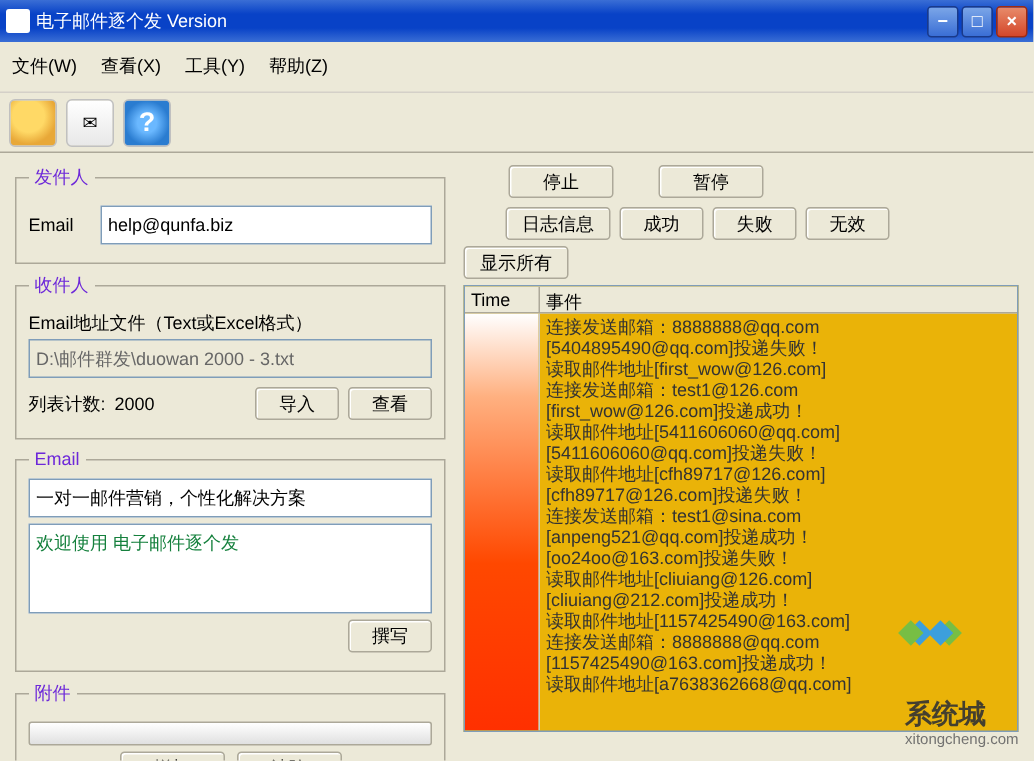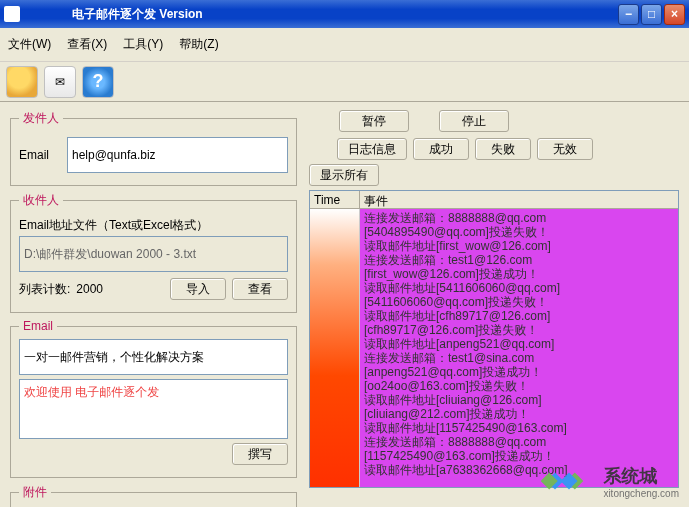--- a/index.html
+++ b/index.html
@@ -1,55 +1,55 @@
 <!DOCTYPE html>
 <html><head>
 <meta charset="utf-8">
 <style>
 * { box-sizing: border-box; margin: 0; padding: 0; font-family: "SimSun", "宋体", Arial, sans-serif; font-size: 12px; }
 body { background: #ece9d8; width: 689px; height: 507px; overflow: hidden; position: relative; }
 .titlebar { background: linear-gradient(to bottom, #3a6ed5, #0842c7, #0842c7, #3a6ed5); height: 28px; display: flex; align-items: center; padding: 0 4px; color: white; }
 .titlebar-icon { width: 16px; height: 16px; background: #fff; border-radius: 2px; margin-right: 4px; display: inline-block; }
-.titlebar-text { flex: 1; font-weight: bold; margin-left: 48px; }
+.titlebar-text { flex: 1; font-weight: normal; }
 .titlebar-btns { display: flex; gap: 2px; }
 .titlebar-btn { width: 21px; height: 21px; background: linear-gradient(to bottom, #7ba6e8, #3a6ed5); border: 1px solid #1a3a8a; border-radius: 3px; color: white; display: flex; align-items: center; justify-content: center; font-weight: bold; cursor: pointer; }
 .titlebar-btn.close { background: linear-gradient(to bottom, #e88b6a, #d4472a); border-color: #a02a10; }
 .menubar { background: #ece9d8; height: 34px; display: flex; align-items: center; padding: 0 4px; gap: 8px; border-bottom: 1px solid #d4d0c8; }
 .menu-item { cursor: pointer; padding: 2px 4px; }
 .toolbar { background: #ece9d8; height: 40px; display: flex; align-items: center; padding: 2px 6px; gap: 6px; border-bottom: 1px solid #aca899; }
 .tool-icon { width: 32px; height: 32px; border: 1px solid #c0c0c0; border-radius: 4px; background: #fff; display: flex; align-items: center; justify-content: center; cursor: pointer; }
 .tool-icon.people { background: radial-gradient(circle at 40% 35%, #ffd966 40%, #e8a838 70%); }
 .tool-icon.doc { background: linear-gradient(to bottom, #fff, #e8e8e8); }
 .tool-icon.help { background: radial-gradient(circle at 50% 50%, #6ab8ff 30%, #2a7cd0 70%); color: white; font-weight: bold; font-size: 18px; }
 .content { display: flex; height: calc(507px - 28px - 20px - 40px); }
 .left-panel { width: 305px; padding: 8px 8px 8px 10px; }
 .right-panel { flex: 1; padding: 8px 10px 8px 4px; }
 fieldset { border: 1px solid #aca899; padding: 6px 8px 8px 8px; margin-bottom: 6px; background: #ece9d8; }
-legend { padding: 0 4px; color: #be185d; }
+legend { padding: 0 4px; color: #6d28d9; }
 .form-row { display: flex; align-items: center; margin: 4px 0; gap: 6px; }
 .form-row label { width: 42px; }
-.text-input { flex: 1; height: 36px; border: 1px solid #7f9db9; background: #fff; padding: 2px 4px; }
+.text-input { flex: 1; height: 26px; border: 1px solid #7f9db9; background: #fff; padding: 2px 4px; }
 .text-input.readonly { background: #ece9d8; color: #666; }
 .btn { height: 22px; min-width: 56px; background: #ece9d8; border: 1px solid #aca899; border-radius: 3px; padding: 0 10px; cursor: pointer; box-shadow: inset 1px 1px 0 #fff; }
 .btn-row { display: flex; gap: 8px; margin: 4px 0; justify-content: flex-start; }
 .btn-row.center { justify-content: center; }
 .btn-row.right { justify-content: flex-end; }
 .email-body { border: 1px solid #7f9db9; background: #fff; height: 60px; padding: 4px; margin: 4px 0; overflow: hidden; }
-.email-body div { margin-bottom: 8px; color: #ef4444; }
+.email-body div { margin-bottom: 8px; color: #15803d; }
 .attach-bar { border: 1px solid #aca899; background: linear-gradient(to bottom, #fff, #e0e0e0); height: 16px; margin: 4px 0; border-radius: 2px; }
-.log-area { border: 1px solid #7f9db9; background: #d946ef; height: 298px; margin-top: 4px; display: flex; overflow: hidden; }
+.log-area { border: 1px solid #7f9db9; background: #eab308; height: 298px; margin-top: 4px; display: flex; overflow: hidden; }
 .log-header { display: flex; background: #ece9d8; border-bottom: 1px solid #aca899; height: 18px; }
 .log-col-time { width: 50px; border-right: 1px solid #aca899; padding: 2px 4px; background: #ece9d8; }
 .log-col-event { flex: 1; padding: 2px 4px; background: #ece9d8; }
 .log-body { display: flex; flex: 1; overflow: hidden; }
 .log-time-col { width: 50px; background: linear-gradient(to bottom, #fff 0%, #ffb080 20%, #ff4800 60%, #ff3000 100%); border-right: 1px solid #ccc; }
 .log-event-col { flex: 1; padding: 2px 4px; overflow: hidden; line-height: 14px; color: #333; font-size: 11px; }
 .log-wrapper { display: flex; flex-direction: column; width: 100%; }
 .show-all-wrap { margin-top: 4px; }
-.watermark { position: absolute; right: 10px; bottom: 8px; display: flex; align-items: flex-end; gap: 24px; opacity: 0.9; }
+.watermark { position: absolute; right: 10px; bottom: 8px; display: flex; align-items: flex-start; gap: 24px; opacity: 0.9; flex-direction: column; }
 .watermark-icon { width: 34px; height: 34px; position: relative; }
 .watermark-icon::before, .watermark-icon::after { content: ""; position: absolute; width: 12px; height: 12px; transform: rotate(45deg); }
 .watermark-icon::before { background: #2a9df4; left: 4px; top: 10px; box-shadow: 14px -14px 0 #6bc04b; }
 .watermark-icon::after { background: #2a9df4; left: 18px; top: 10px; box-shadow: -14px 14px 0 #6bc04b; }
 .watermark-text .main { font-size: 18px; font-weight: bold; color: #333; }
 .watermark-text .sub { font-size: 10px; color: #666; }
 .filter-btns { display: flex; gap: 6px; margin-top: 6px; margin-left: 28px; }
 .top-btns { display: flex; gap: 30px; padding-left: 30px; }
 </style>
 </head>
@@ -119,22 +119,22 @@
       <div class="btn-row center">
         <button class="btn" style="min-width:70px">增加</button>
         <button class="btn" style="min-width:70px">清除</button>
       </div>
     </fieldset>
 
   </div>
 
   <div class="right-panel">
     <div class="top-btns">
+      <button class="btn" style="min-width:70px">停止</button>
       <button class="btn" style="min-width:70px">暂停</button>
-      <button class="btn" style="min-width:70px">停止</button>
     </div>
     <div class="filter-btns">
       <button class="btn">日志信息</button>
       <button class="btn">成功</button>
       <button class="btn">失败</button>
       <button class="btn">无效</button>
     </div>
     <div class="show-all-wrap">
       <button class="btn">显示所有</button>
     </div>
@@ -150,21 +150,20 @@
           <div class="log-event-col" id="log-events">
               <div>连接发送邮箱：8888888@qq.com</div>
               <div>[5404895490@qq.com]投递失败！</div>
               <div>读取邮件地址[first_wow@126.com]</div>
               <div>连接发送邮箱：test1@126.com</div>
               <div>[first_wow@126.com]投递成功！</div>
               <div>读取邮件地址[5411606060@qq.com]</div>
               <div>[5411606060@qq.com]投递失败！</div>
               <div>读取邮件地址[cfh89717@126.com]</div>
               <div>[cfh89717@126.com]投递失败！</div>
-              <div>读取邮件地址[anpeng521@qq.com]</div>
               <div>连接发送邮箱：test1@sina.com</div>
               <div>[anpeng521@qq.com]投递成功！</div>
               <div>[oo24oo@163.com]投递失败！</div>
               <div>读取邮件地址[cliuiang@126.com]</div>
               <div>[cliuiang@212.com]投递成功！</div>
               <div>读取邮件地址[1157425490@163.com]</div>
               <div>连接发送邮箱：8888888@qq.com</div>
               <div>[1157425490@163.com]投递成功！</div>
               <div>读取邮件地址[a7638362668@qq.com]</div>
             </div>

